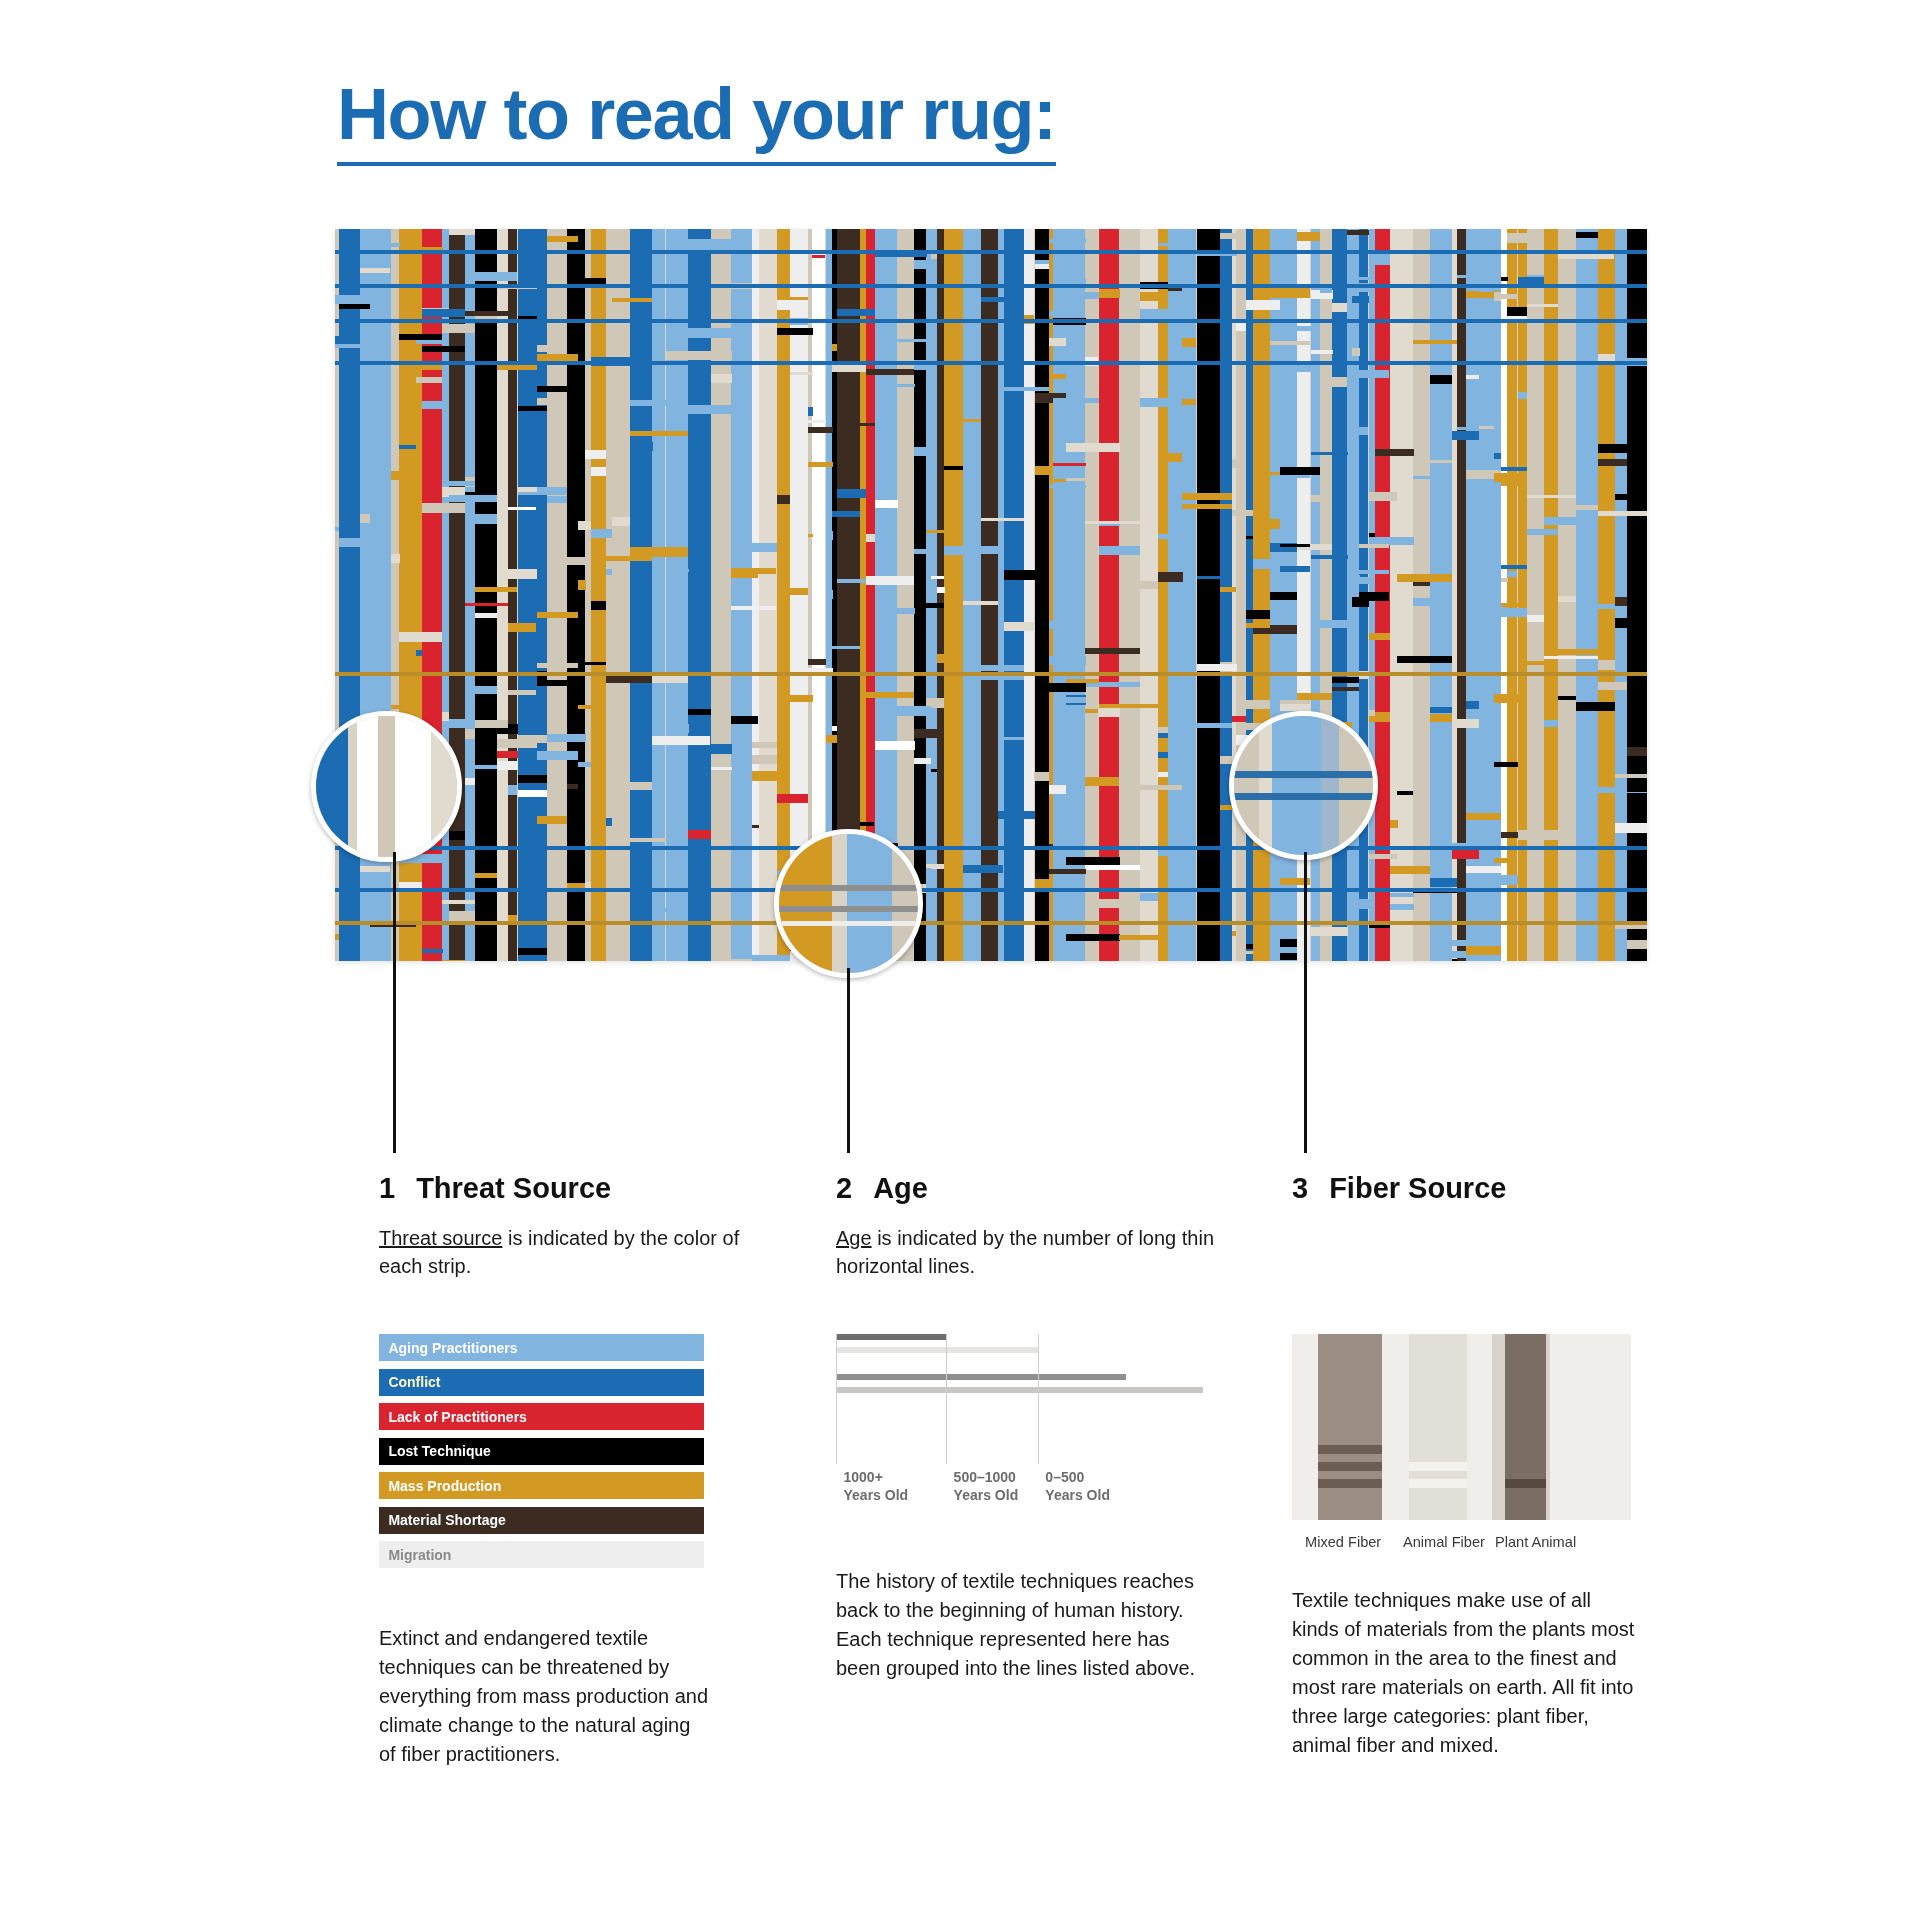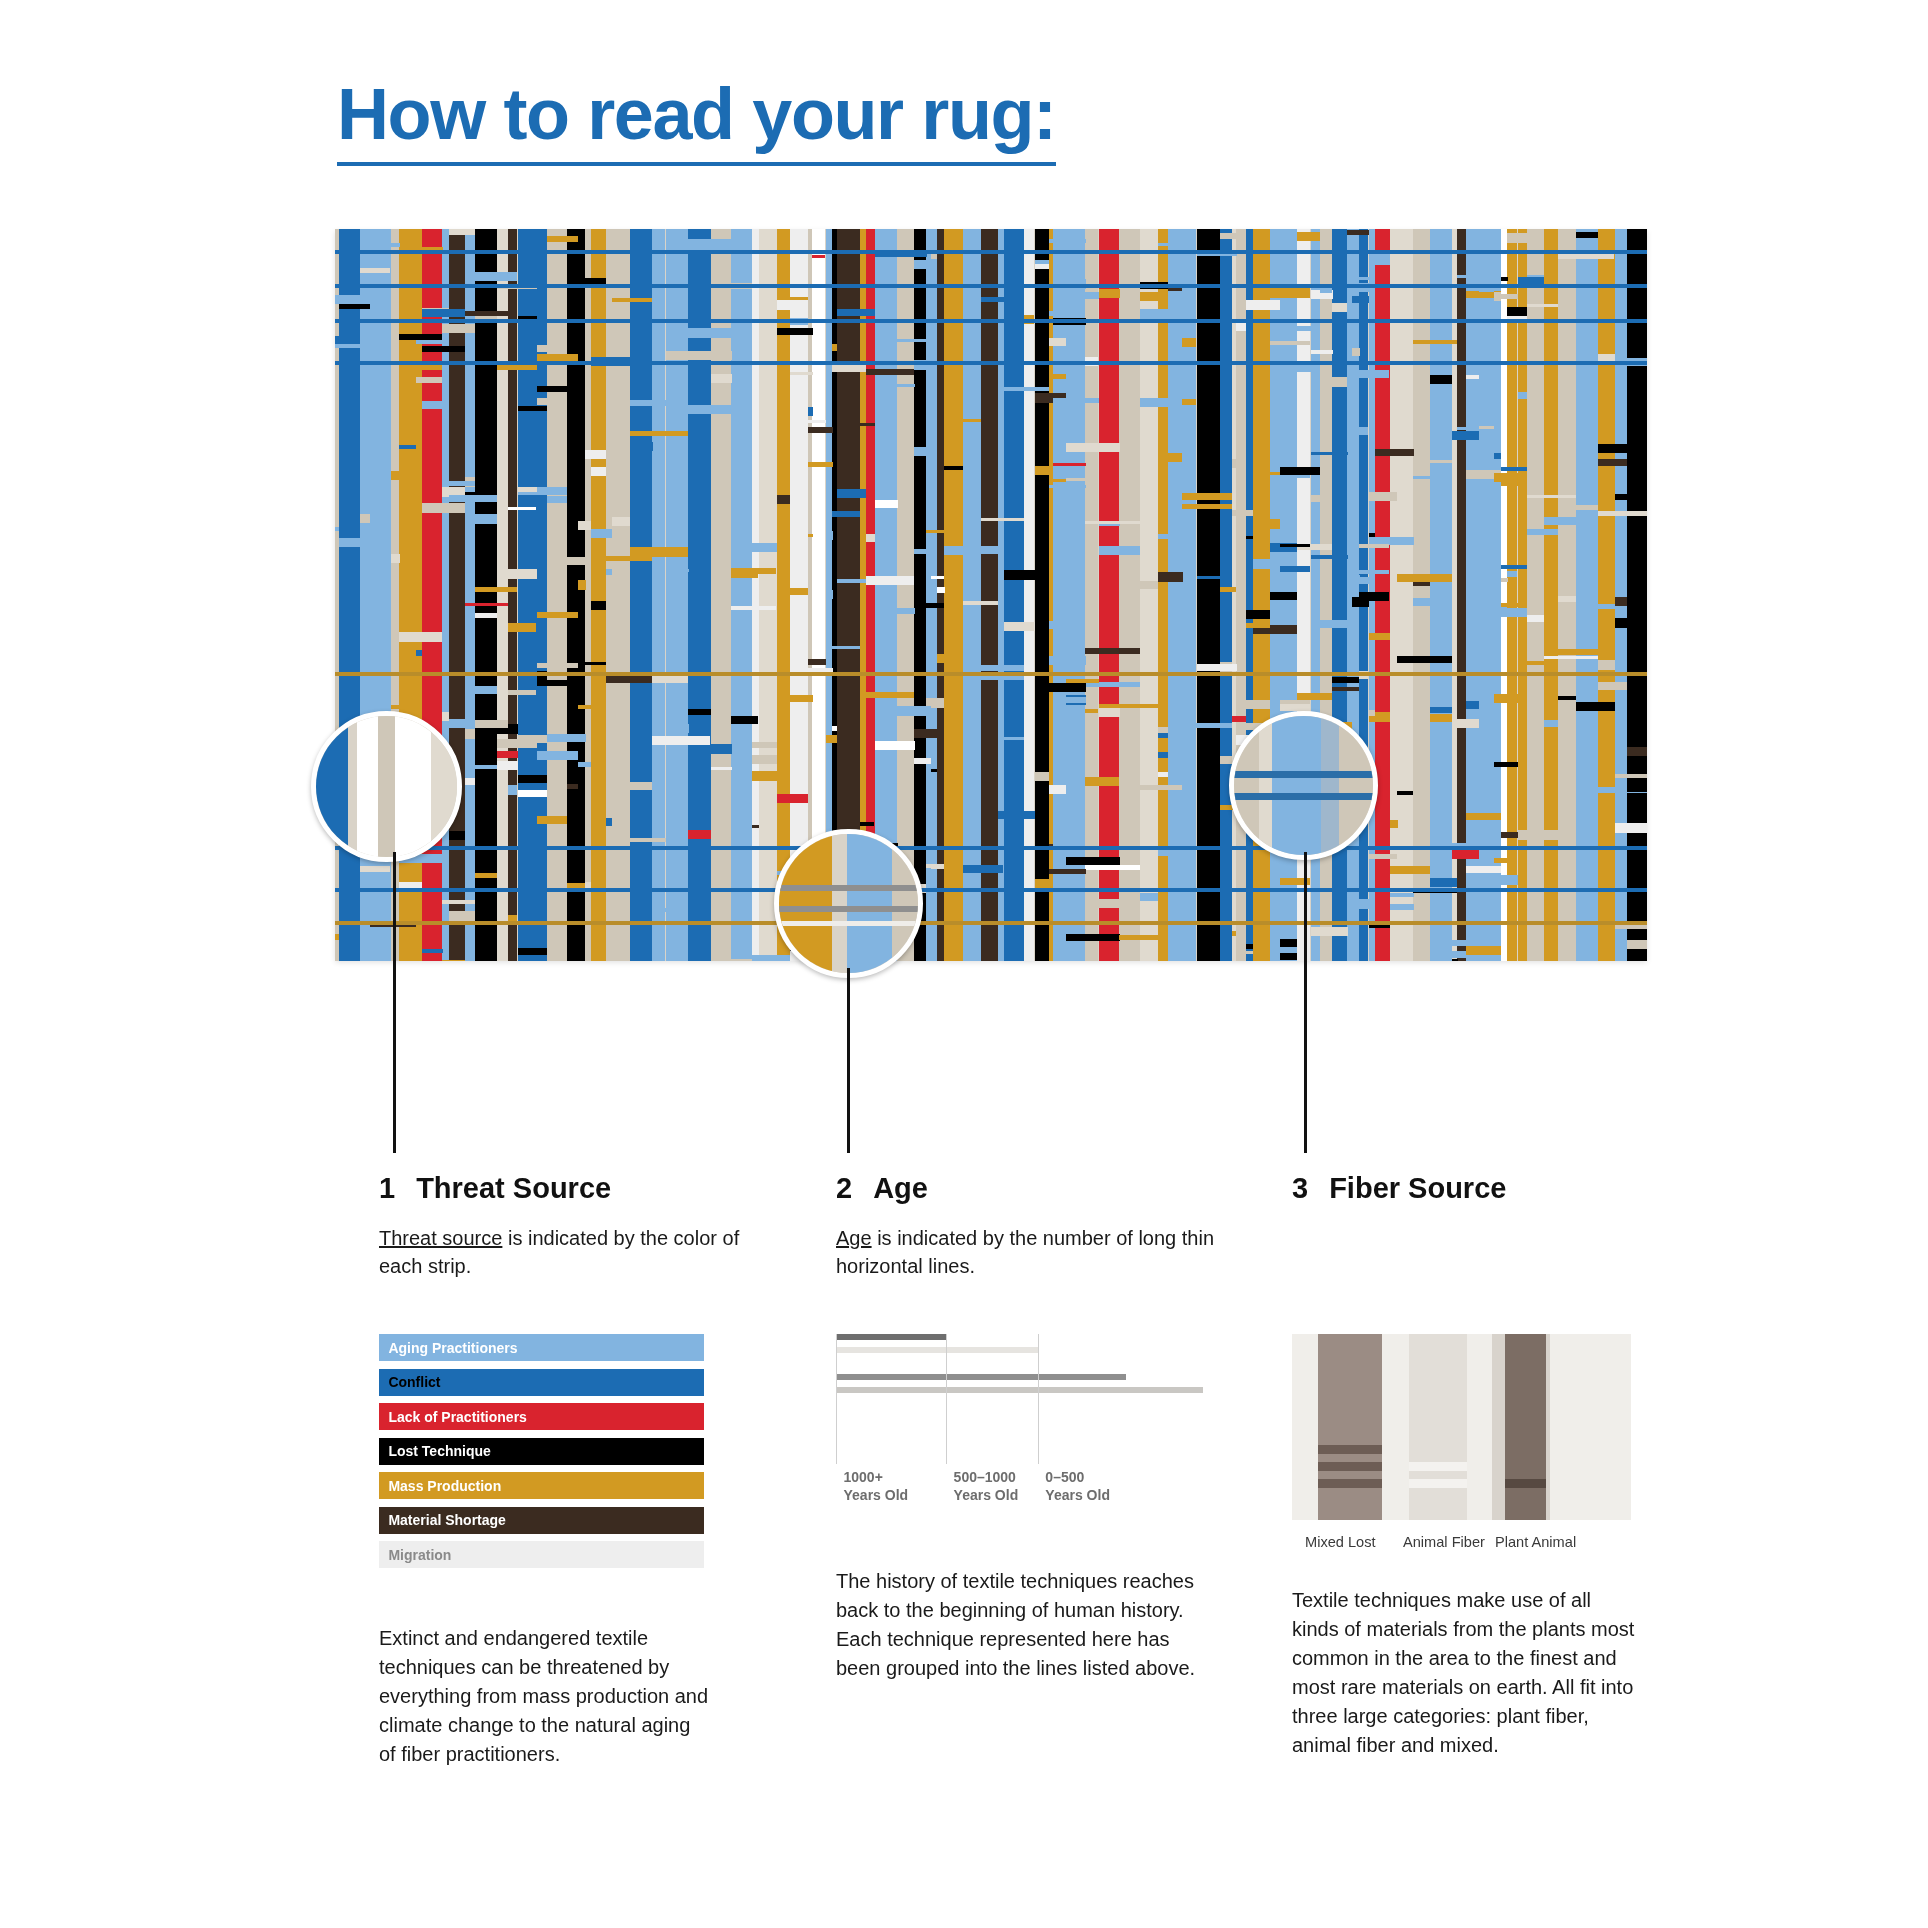--- a/index.html
+++ b/index.html
@@ -841,21 +841,21 @@
     </div>
     <div class="col-lede">
       <span class="u">Threat source</span><span> is indicated by the color of each strip.</span>
     </div>
 
     <div class="legend">
       <div class="legend-row" style="background:#82b4e0;">
         <span class="legend-label" style="color:#ffffff;">Aging Practitioners</span>
       </div>
       <div class="legend-row" style="background:#1c6cb3;">
-        <span class="legend-label" style="color:#000000;">Conflict</span>
+        <span class="legend-label" style="color:#fef9c3;">Conflict</span>
       </div>
       <div class="legend-row" style="background:#d9232e;">
         <span class="legend-label" style="color:#ffffff;">Lack of Practitioners</span>
       </div>
       <div class="legend-row" style="background:#000000;">
         <span class="legend-label" style="color:#ffffff;">Lost Technique</span>
       </div>
       <div class="legend-row" style="background:#d29a22;">
         <span class="legend-label" style="color:#ffffff;">Mass Production</span>
       </div>
@@ -919,21 +919,21 @@
       <div class="fiber-shade" style="left:26px; top:145px; width:64px; height:8.5px; background:#6d5d55;"></div>
 
       <div class="fiber-band" style="left:117px; width:58px; background:#e2ded8;"></div>
       <div class="fiber-shade" style="left:117px; top:128px; width:58px; height:8.5px; background:#f4f2ef;"></div>
       <div class="fiber-shade" style="left:117px; top:145px; width:58px; height:8.5px; background:#f4f2ef;"></div>
 
       <div class="fiber-band" style="left:200px; width:58px; background:#d8d3cc;"></div>
       <div class="fiber-band" style="left:213px; width:41px; background:#7c6d64;"></div>
       <div class="fiber-shade" style="left:213px; top:145px; width:41px; height:8.5px; background:#574941;"></div>
 
-      <div class="fiber-label" style="left:13px; top:200px;">Mixed Lost</div>
+      <div class="fiber-label" style="left:13px; top:200px;">Mixed Fiber</div>
       <div class="fiber-label" style="left:111px; top:200px;text-align:center;">Animal Fiber</div>
       <div class="fiber-label" style="left:203px; top:200px;">Plant Animal</div>
     </div>
 
     <div class="col-body" style="position:absolute; left:0; top:414px; width:350px;">Textile techniques make use of all kinds of materials from the plants most common in the area to the finest and most rare materials on earth. All fit into three large categories: plant fiber, animal fiber and mixed.</div>
   </div>
 
 </div>
 
 

